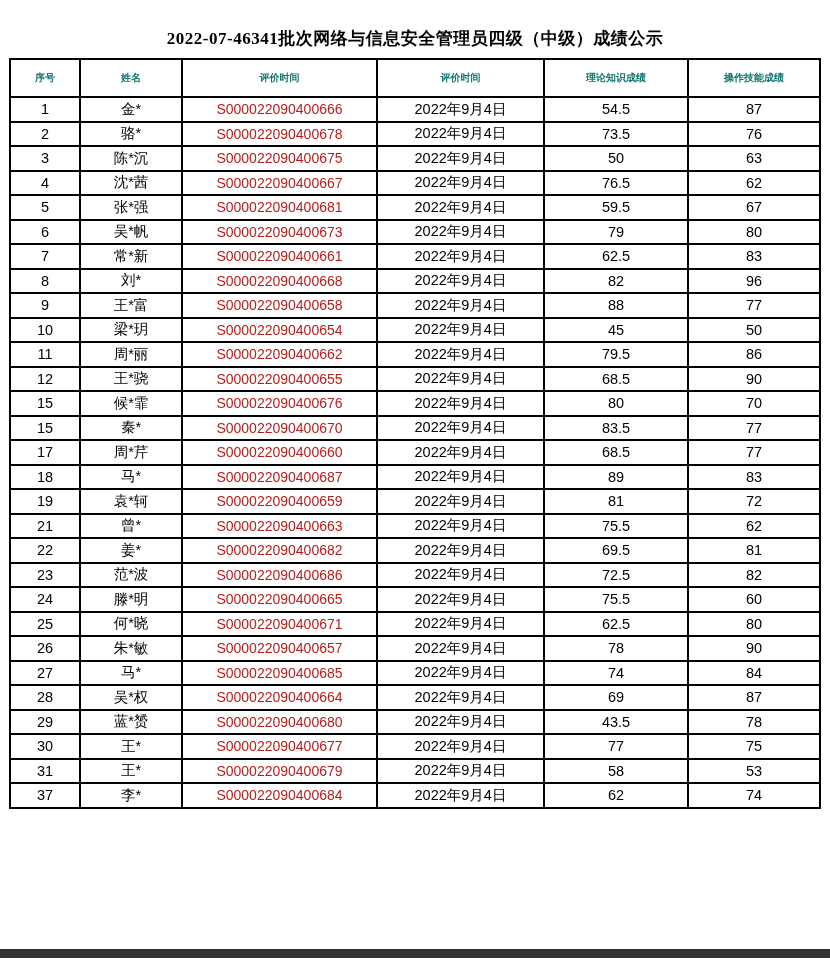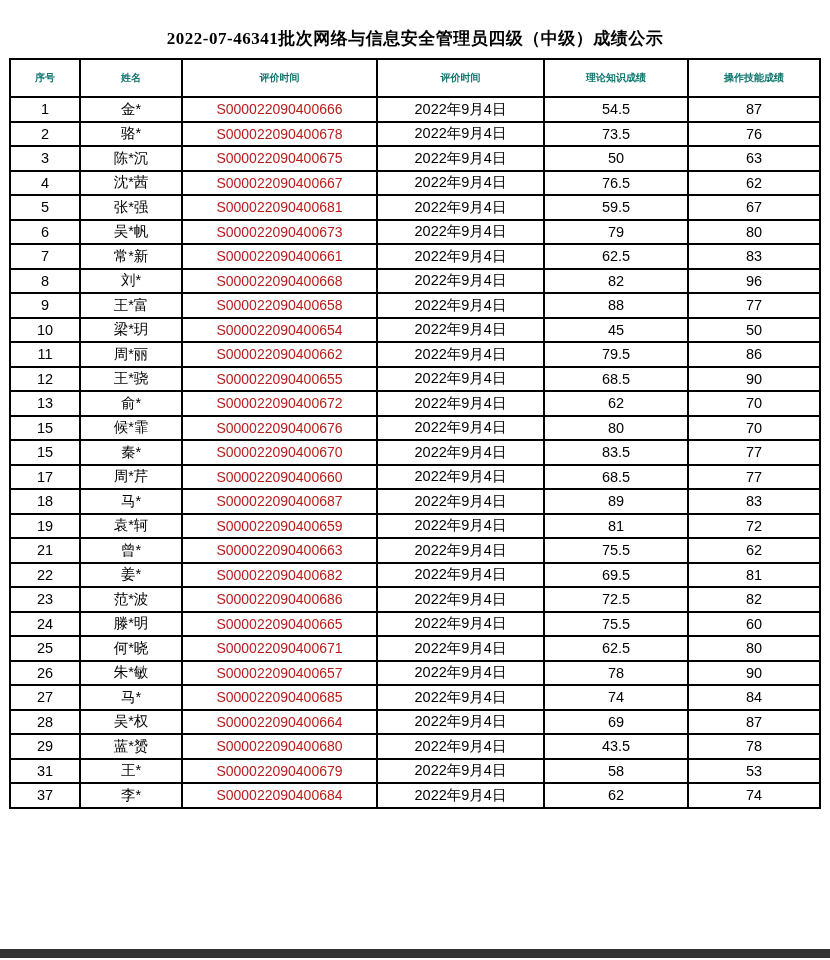--- a/index.html
+++ b/index.html
@@ -194,28 +194,20 @@
         </tr>
         <tr>
           <td class="col-no">12</td>
           <td class="col-name">王*骁</td>
           <td class="col-id">S000022090400655</td>
           <td class="col-date">2022年9月4日</td>
           <td class="col-theory">68.5</td>
           <td class="col-practical">90</td>
         </tr>
         <tr>
-          <td class="col-no">13</td>
-          <td class="col-name">俞*</td>
-          <td class="col-id">S000022090400672</td>
-          <td class="col-date">2022年9月4日</td>
-          <td class="col-theory">62</td>
-          <td class="col-practical">70</td>
-        </tr>
-        <tr>
           <td class="col-no">15</td>
           <td class="col-name">候*霏</td>
           <td class="col-id">S000022090400676</td>
           <td class="col-date">2022年9月4日</td>
           <td class="col-theory">80</td>
           <td class="col-practical">70</td>
         </tr>
         <tr>
           <td class="col-no">15</td>
           <td class="col-name">秦*</td>
@@ -314,20 +306,28 @@
         </tr>
         <tr>
           <td class="col-no">29</td>
           <td class="col-name">蓝*赟</td>
           <td class="col-id">S000022090400680</td>
           <td class="col-date">2022年9月4日</td>
           <td class="col-theory">43.5</td>
           <td class="col-practical">78</td>
         </tr>
         <tr>
+          <td class="col-no">30</td>
+          <td class="col-name">王*</td>
+          <td class="col-id">S000022090400677</td>
+          <td class="col-date">2022年9月4日</td>
+          <td class="col-theory">77</td>
+          <td class="col-practical">75</td>
+        </tr>
+        <tr>
           <td class="col-no">31</td>
           <td class="col-name">王*</td>
           <td class="col-id">S000022090400679</td>
           <td class="col-date">2022年9月4日</td>
           <td class="col-theory">58</td>
           <td class="col-practical">53</td>
         </tr>
         <tr>
           <td class="col-no">37</td>
           <td class="col-name">李*</td>

